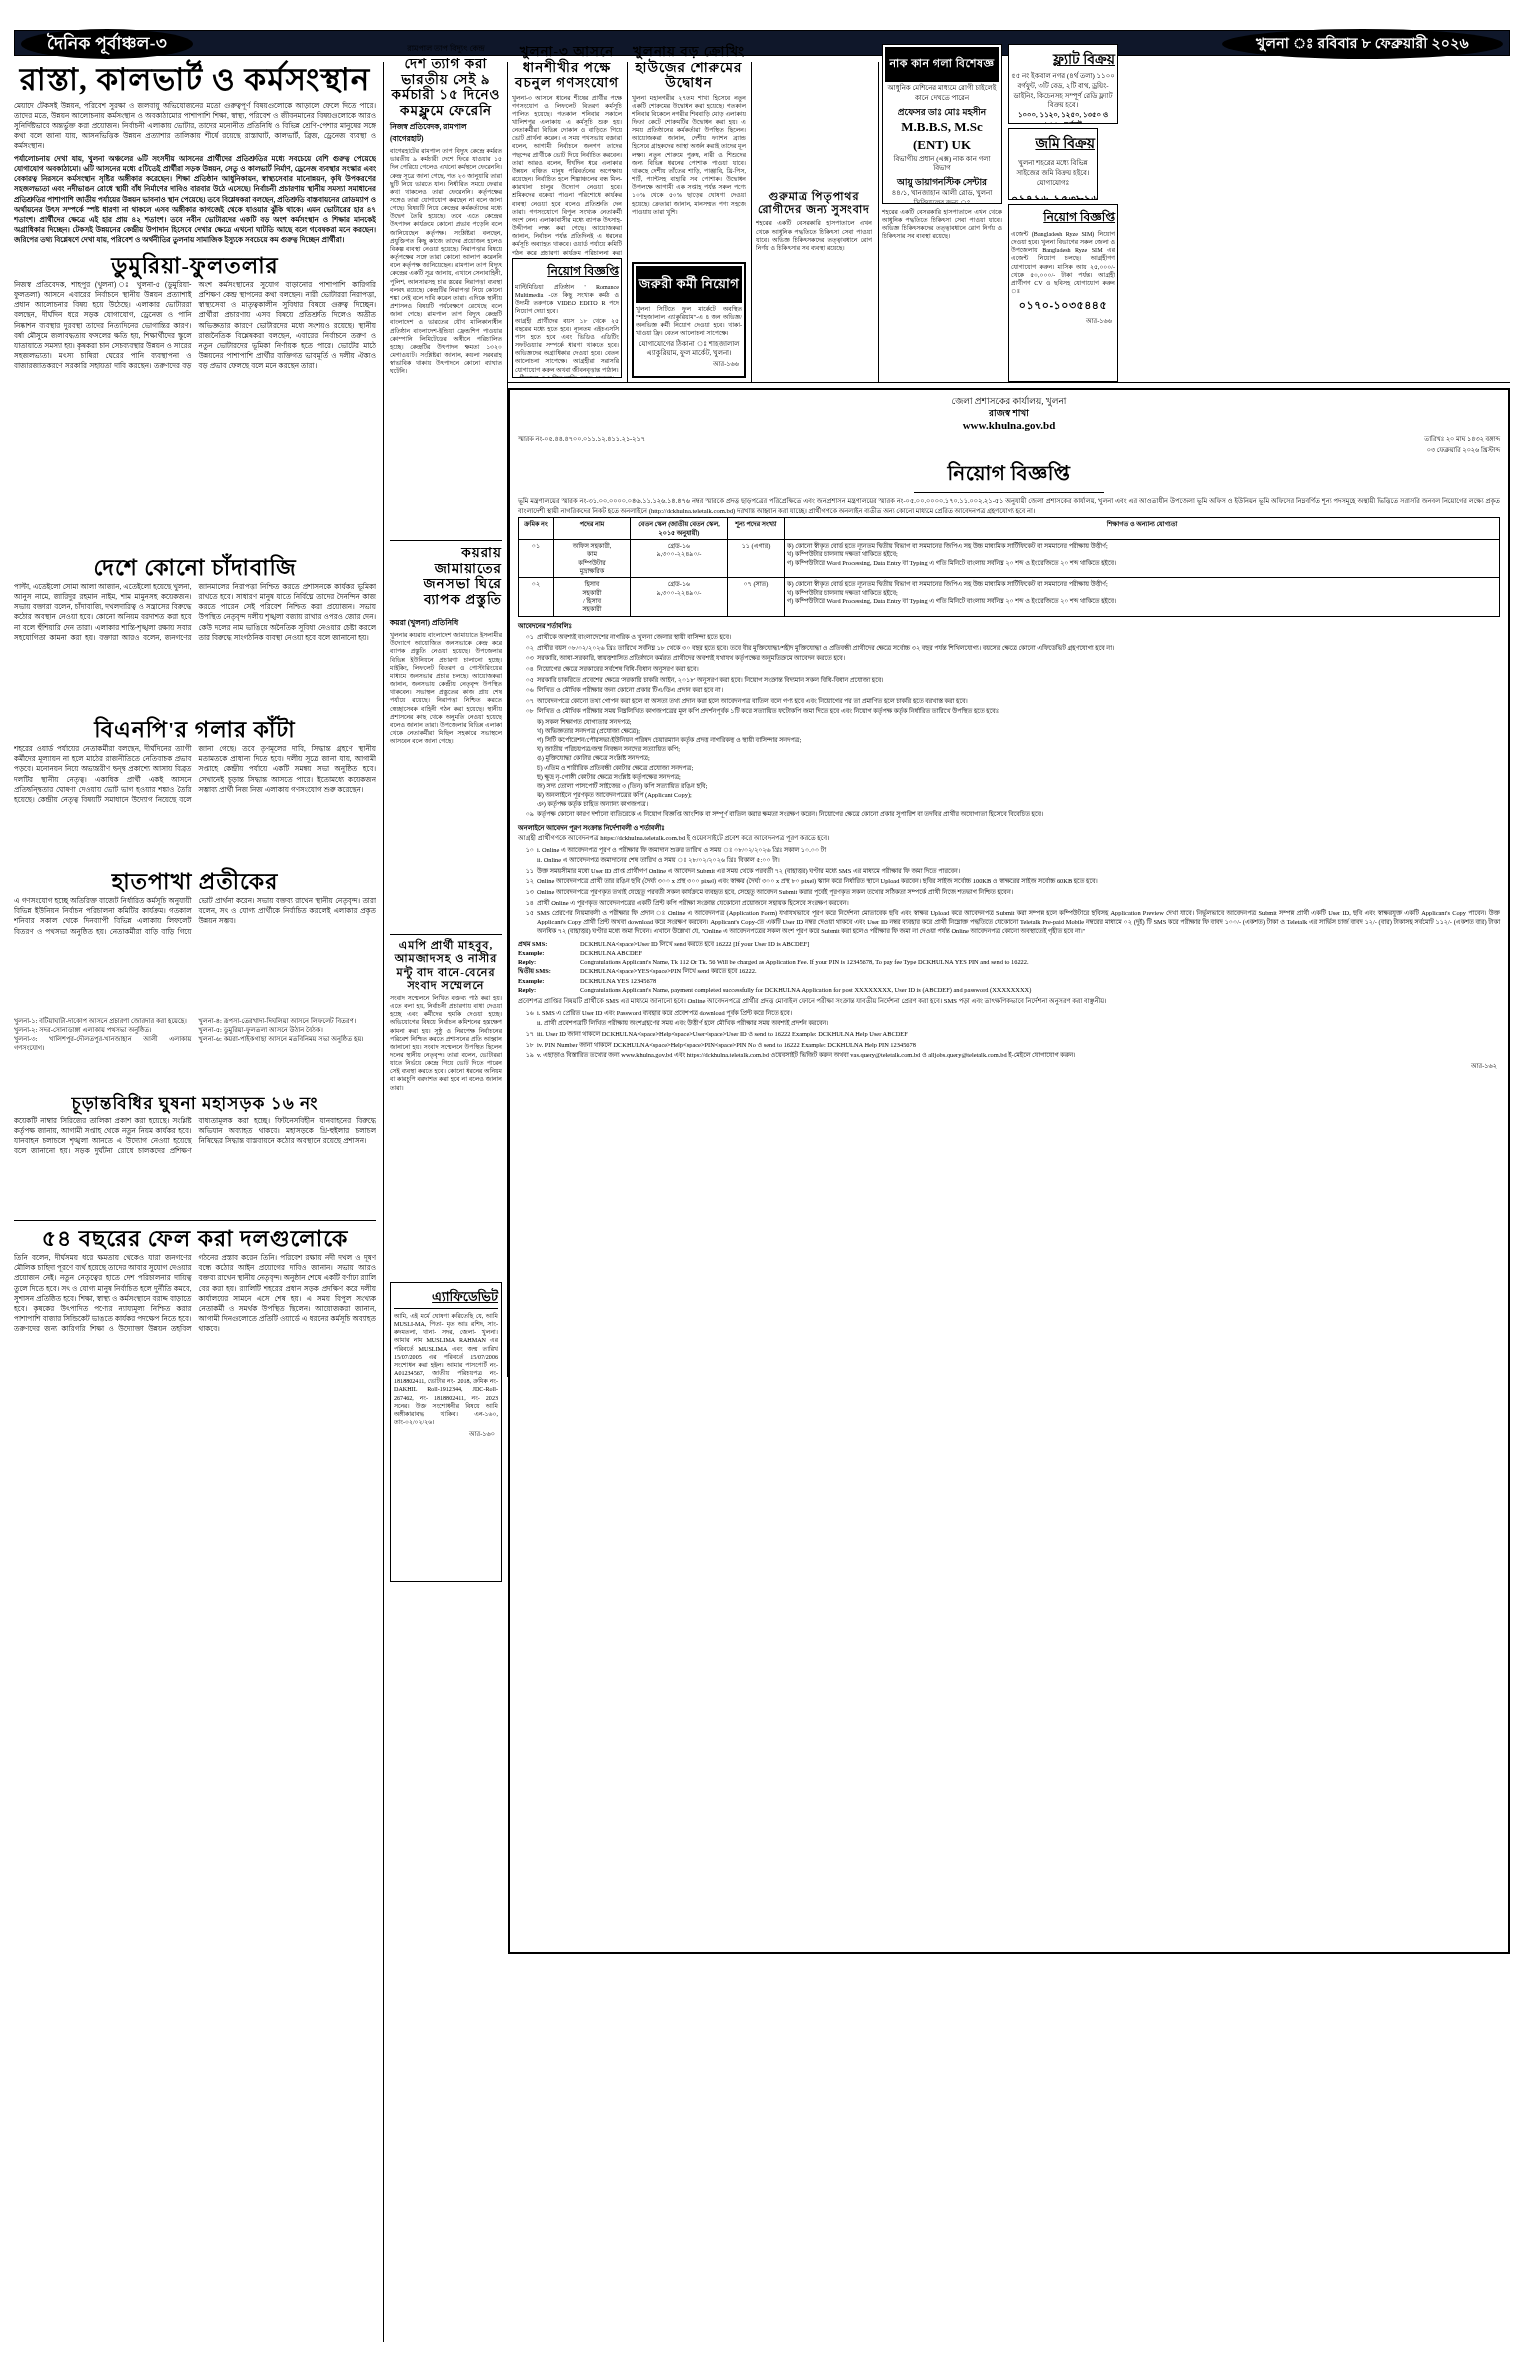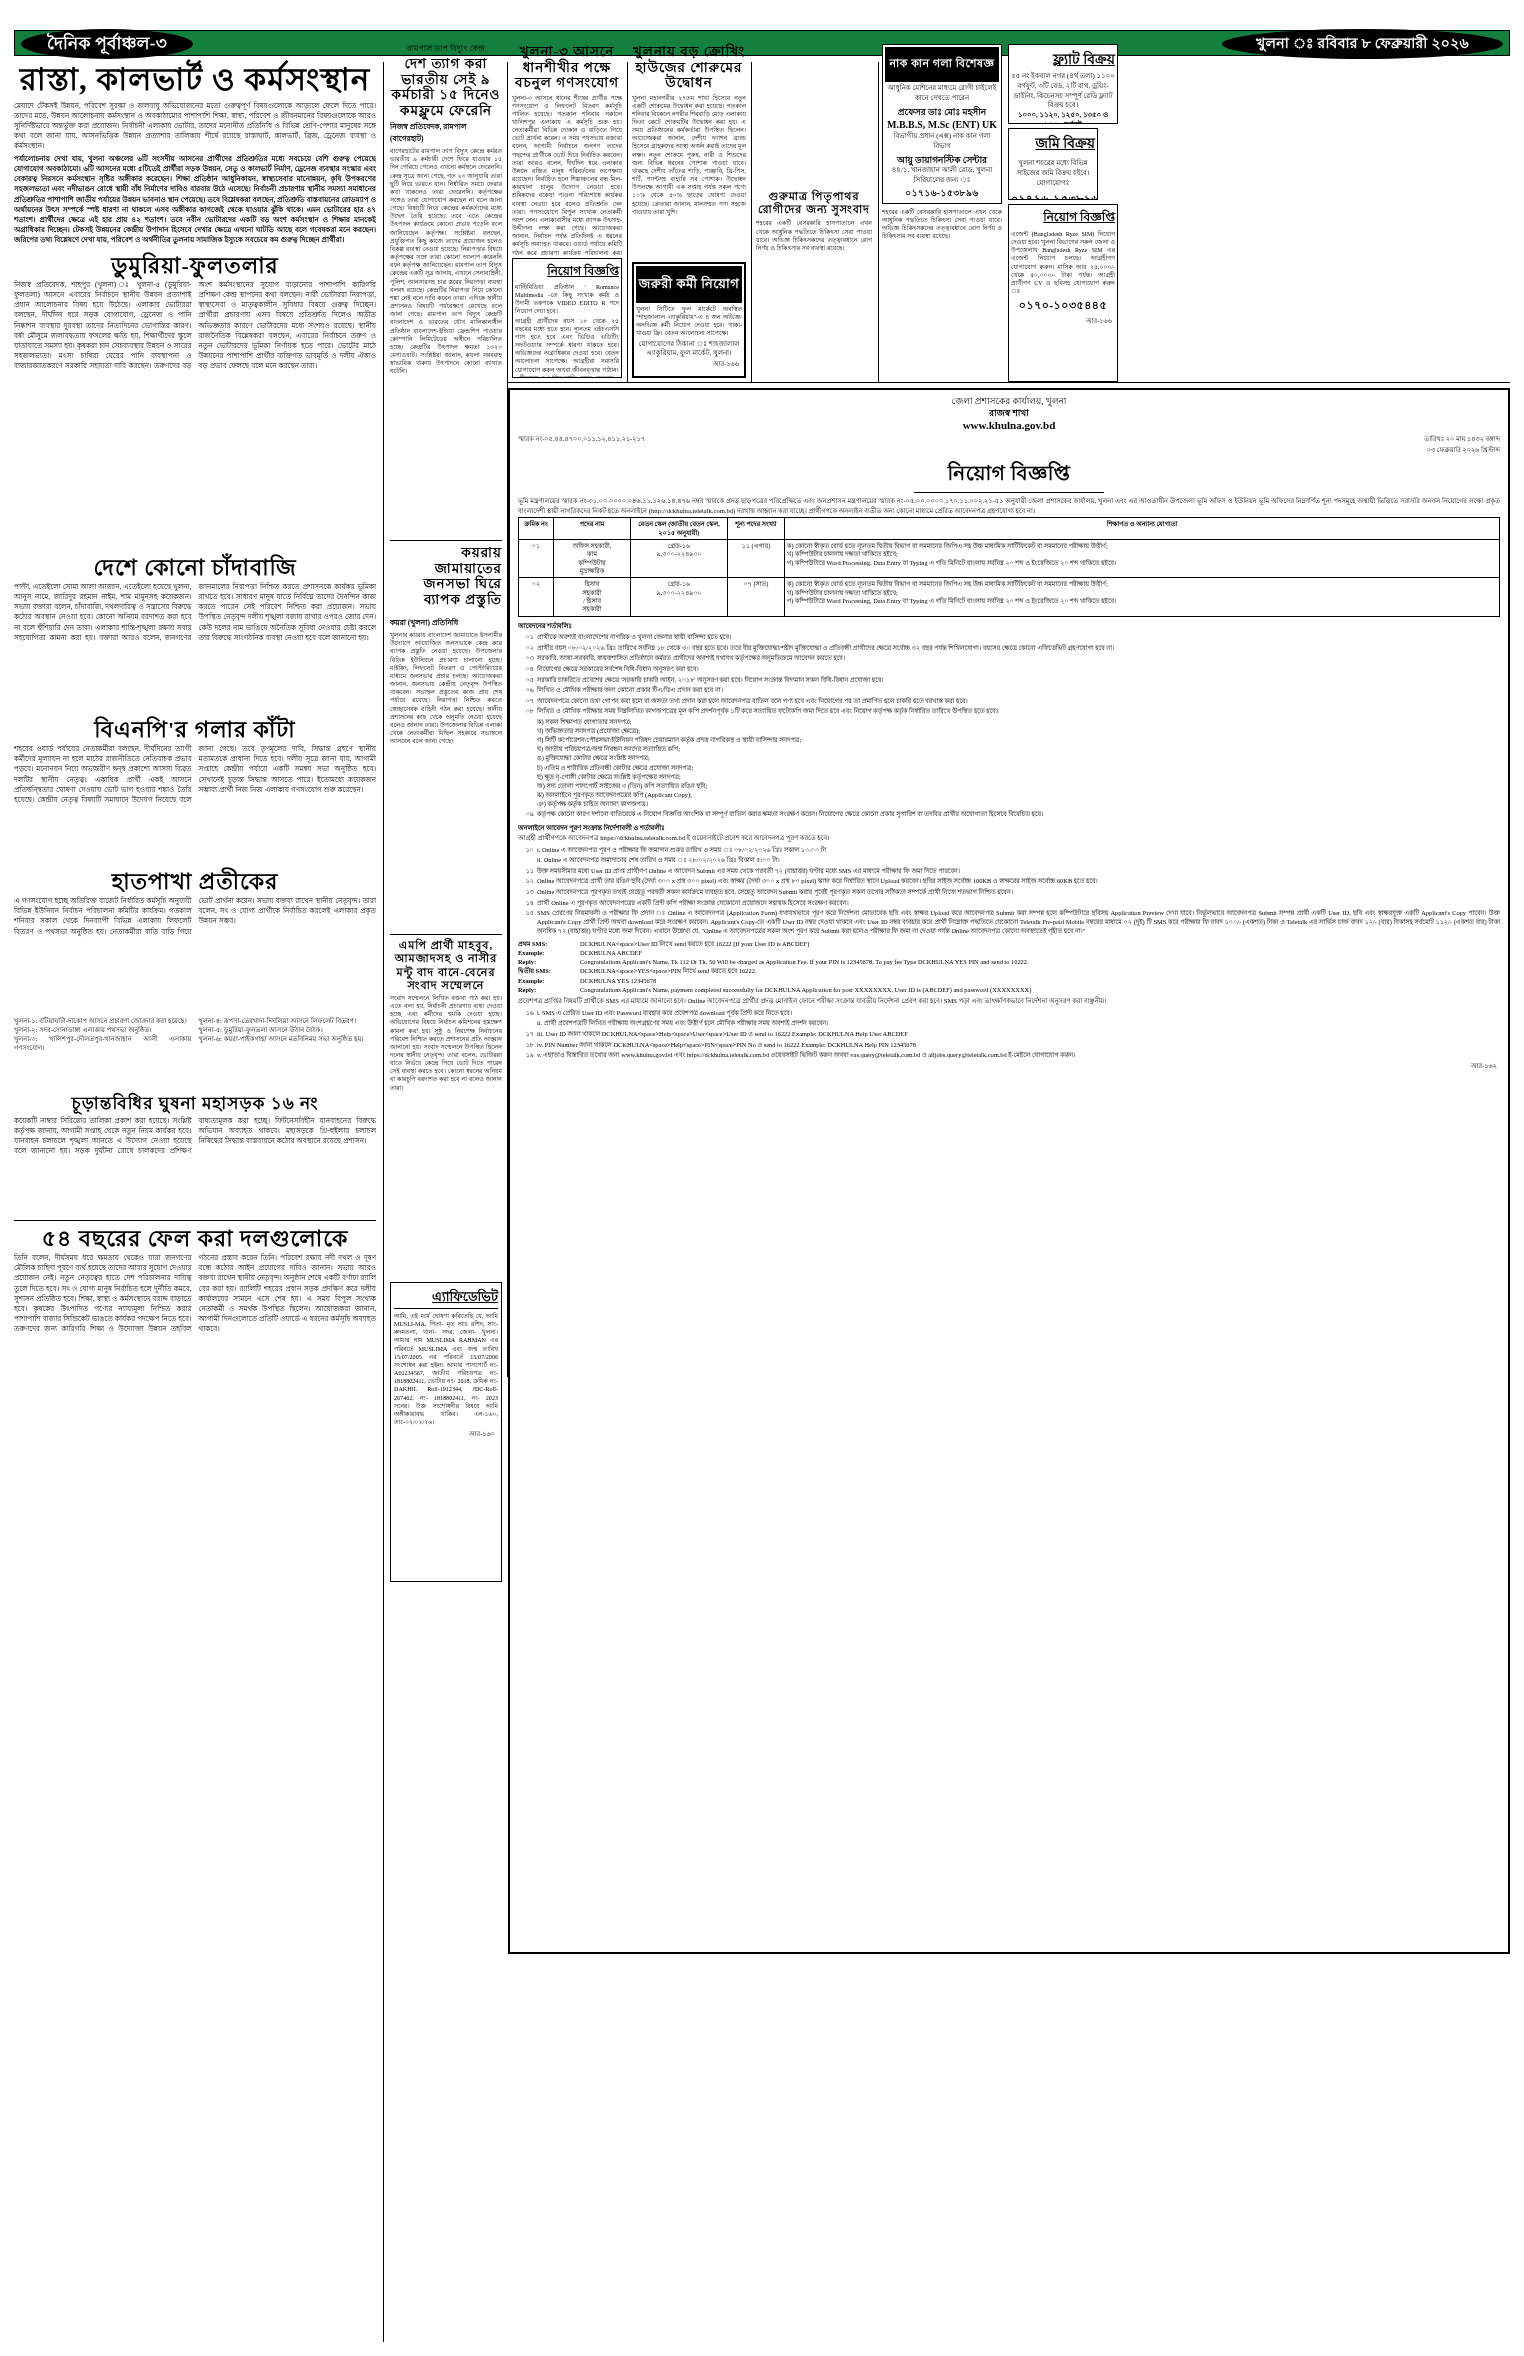--- a/index.html
+++ b/index.html
@@ -14,21 +14,21 @@
     width:1524px;
     height:2356px;
     margin:0 auto;
     background:#fff;
     overflow:hidden;
   }
 
   
   .masthead{
     position:absolute;left:14px;top:30px;width:1496px;height:26px;
-    background:#15803d;border:1px solid #000;box-sizing:border-box;
+    background:#0f172a;border:1px solid #000;box-sizing:border-box;
   }
   .mast-pill{
     position:absolute;top:-2px;height:30px;
     background:#000;color:#fff;
     border-radius:50%/50%;
     display:flex;align-items:center;justify-content:center;
     font-weight:bold;font-size:17px;letter-spacing:.3px;
     white-space:nowrap;padding:0 26px;
   }
   .mast-pill.left{left:6px;}
@@ -228,21 +228,21 @@
     <div class="ad-title-black" style="font-size:13px;">জরুরী কর্মী নিয়োগ</div>
     <div class="body-text xs" style="margin-top:2px;">খুলনা সিটিতে ফুল মার্কেটে অবস্থিত "শাহজালাল এ্যাকুরিয়াম"-এ ৪ জন অভিজ্ঞ/অনভিজ্ঞ কর্মী নিয়োগ দেওয়া হবে। থাকা-খাওয়া ফ্রি। বেতন আলোচনা সাপেক্ষে।</div>
     <div class="ad-line" style="margin-top:2px;">যোগাযোগের ঠিকানা ঃ শাহজালাল এ্যাকুরিয়াম, ফুল মার্কেট, খুলনা।</div>
     <div class="ad-ref">আর-১৬৬</div>
   </div>
 
   <div class="ad-box" style="left:882px;top:44px;width:120px;height:160px;padding:2px;">
     <div class="ad-title-black" style="font-size:11px;">নাক কান গলা বিশেষজ্ঞ</div>
     <div class="ad-line" style="margin-top:2px;">আধুনিক মেশিনের মাধ্যমে রোগী চাইলেই কানে দেখতে পারেন</div>
     <div class="ad-line b" style="margin-top:2px;font-size:9px;">প্রফেসর ডাঃ মোঃ মহসীন</div>
-    <div class="ad-line b" style="font-size:10px;">M.B.B.S, M.Sc (ENT) UK</div>
+    <div class="ad-line b" style="font-size:13px;">M.B.B.S, M.Sc (ENT) UK</div>
     <div class="ad-line">বিভাগীয় প্রধান (এক্স) নাক কান গলা বিভাগ</div>
     <div class="ad-line b" style="font-size:9px;margin-top:2px;">আয়ু ডায়াগনস্টিক সেন্টার</div>
     <div class="ad-line">৪৪/১, খানজাহান আলী রোড, খুলনা</div>
     <div class="ad-line">সিরিয়ালের জন্য ঃ</div>
     <div class="ad-phone" style="font-size:9px;">০১৭১৬-১৫৩৮৯৬</div>
   </div>
 
   <div class="ad-box" style="left:1008px;top:44px;width:110px;height:80px;padding:2px;">
     <div class="ad-title-plain" style="font-size:14px;border-bottom:none;">ফ্ল্যাট বিক্রয়</div>
     <div class="ad-line">৫৫ নং ইকবাল নগর (৪র্থ তলা) ১১০০ বর্গফুট, ৩টি বেড, ২টি বাথ, ড্রয়িং-ডাইনিং, কিচেনসহ সম্পূর্ণ রেডি ফ্ল্যাট বিক্রয় হবে।</div>

